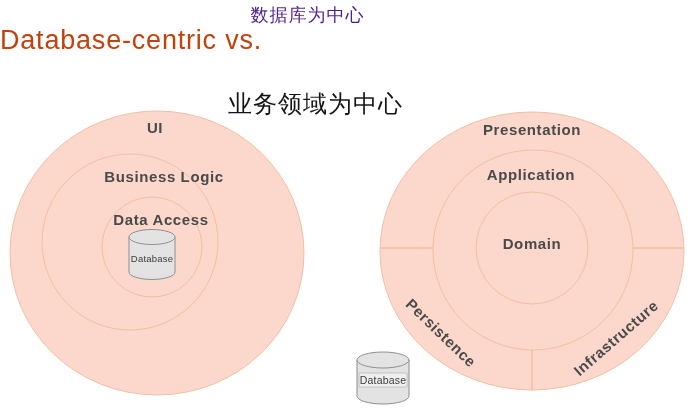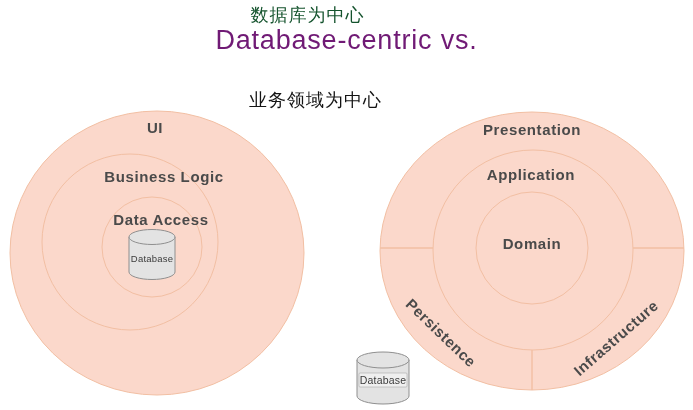--- a/index.html
+++ b/index.html
@@ -2,30 +2,30 @@
 <html><head>
 <meta charset="utf-8">
 <style>
   html,body { margin:0; padding:0; background:#ffffff; }
   .stage {
     position:relative; width:693px; height:410px; background:#ffffff;
     font-family:"Liberation Sans", sans-serif; overflow:hidden;
   }
   .caption-top {
     position:absolute; top:3px; left:0; right:78px;
-    text-align:center; font-size:18px; color:#14532d; letter-spacing:1px;
+    text-align:center; font-size:18px; color:#4c1d95; letter-spacing:1px;
   }
   .main-title {
     position:absolute; top:26px; left:0; right:0;
-    text-align:center; font-size:27px; line-height:28px; color:#701a75;
+    text-align:left; font-size:27px; line-height:28px; color:#c2410c;
     font-weight:400; letter-spacing:0.8px;
   }
   .caption-bottom {
     position:absolute; top:88px; left:0; right:62px;
-    text-align:center; font-size:18px; color:#141414; letter-spacing:1px;
+    text-align:center; font-size:24px; color:#141414; letter-spacing:1px;
   }
   .diagram { position:absolute; top:0; left:0; }
   .ring   { fill:#fbd8cb; stroke:#f2bfa3; stroke-width:1; }
   .divider{ stroke:#f2bfa3; stroke-width:1.4; fill:none; }
   .layer  {
     font-family:"Liberation Sans", sans-serif; font-weight:700; font-size:15px;
     fill:#4a4a4a; letter-spacing:0.6px; text-anchor:middle;
   }
   .cyl-body { fill:#e3e3e3; stroke:#8f8f8f; stroke-width:1; }
   .cyl-label-box { fill:#efefef; stroke:#a8a8a8; stroke-width:0.6; }

